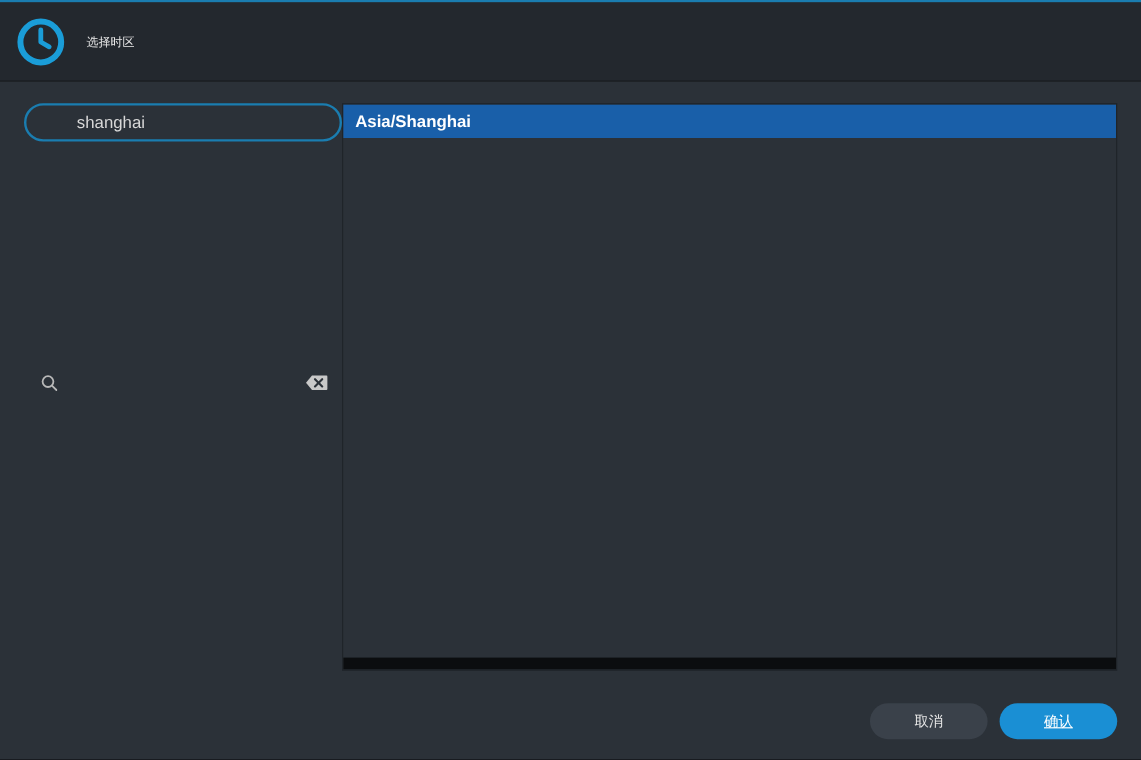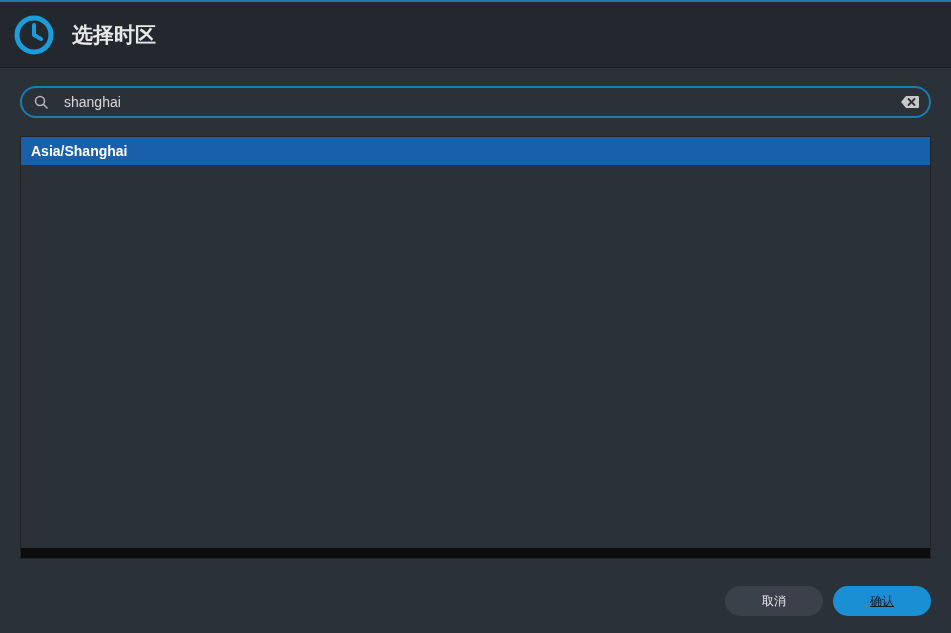--- a/index.html
+++ b/index.html
@@ -37,28 +37,28 @@
       display: flex;
       align-items: center;
       justify-content: center;
     }
     .app-icon svg {
       width: 40px;
       height: 40px;
     }
     .title-text {
       color: #e8e8e8;
-      font-size: 21px;
-      font-weight: 700;
+      font-size: 10px;
+      font-weight: 400;
     }
     .content {
       flex: 1;
       padding: 18px 20px 0 20px;
       display: flex;
-      flex-direction: column;
+      flex-direction: row;
     }
     .search-wrap {
       position: relative;
       margin-bottom: 18px;
     }
     .search-input {
       width: 100%;
       height: 32px;
       background: #2b3138;
       border: 2px solid #1a7db0;
@@ -142,21 +142,21 @@
       display: flex;
       align-items: center;
       justify-content: center;
     }
     .btn-cancel {
       background: #3a414a;
       color: #e8e8e8;
     }
     .btn-confirm {
       background: #1a8fd4;
-      color: #0f172a;
+      color: #ffffff;
       text-decoration: underline;
     }
     @keyframes blink {
       50% { opacity: 0; }
     }
   </style>
 </head>
 <body>
 
 <div class="window">

